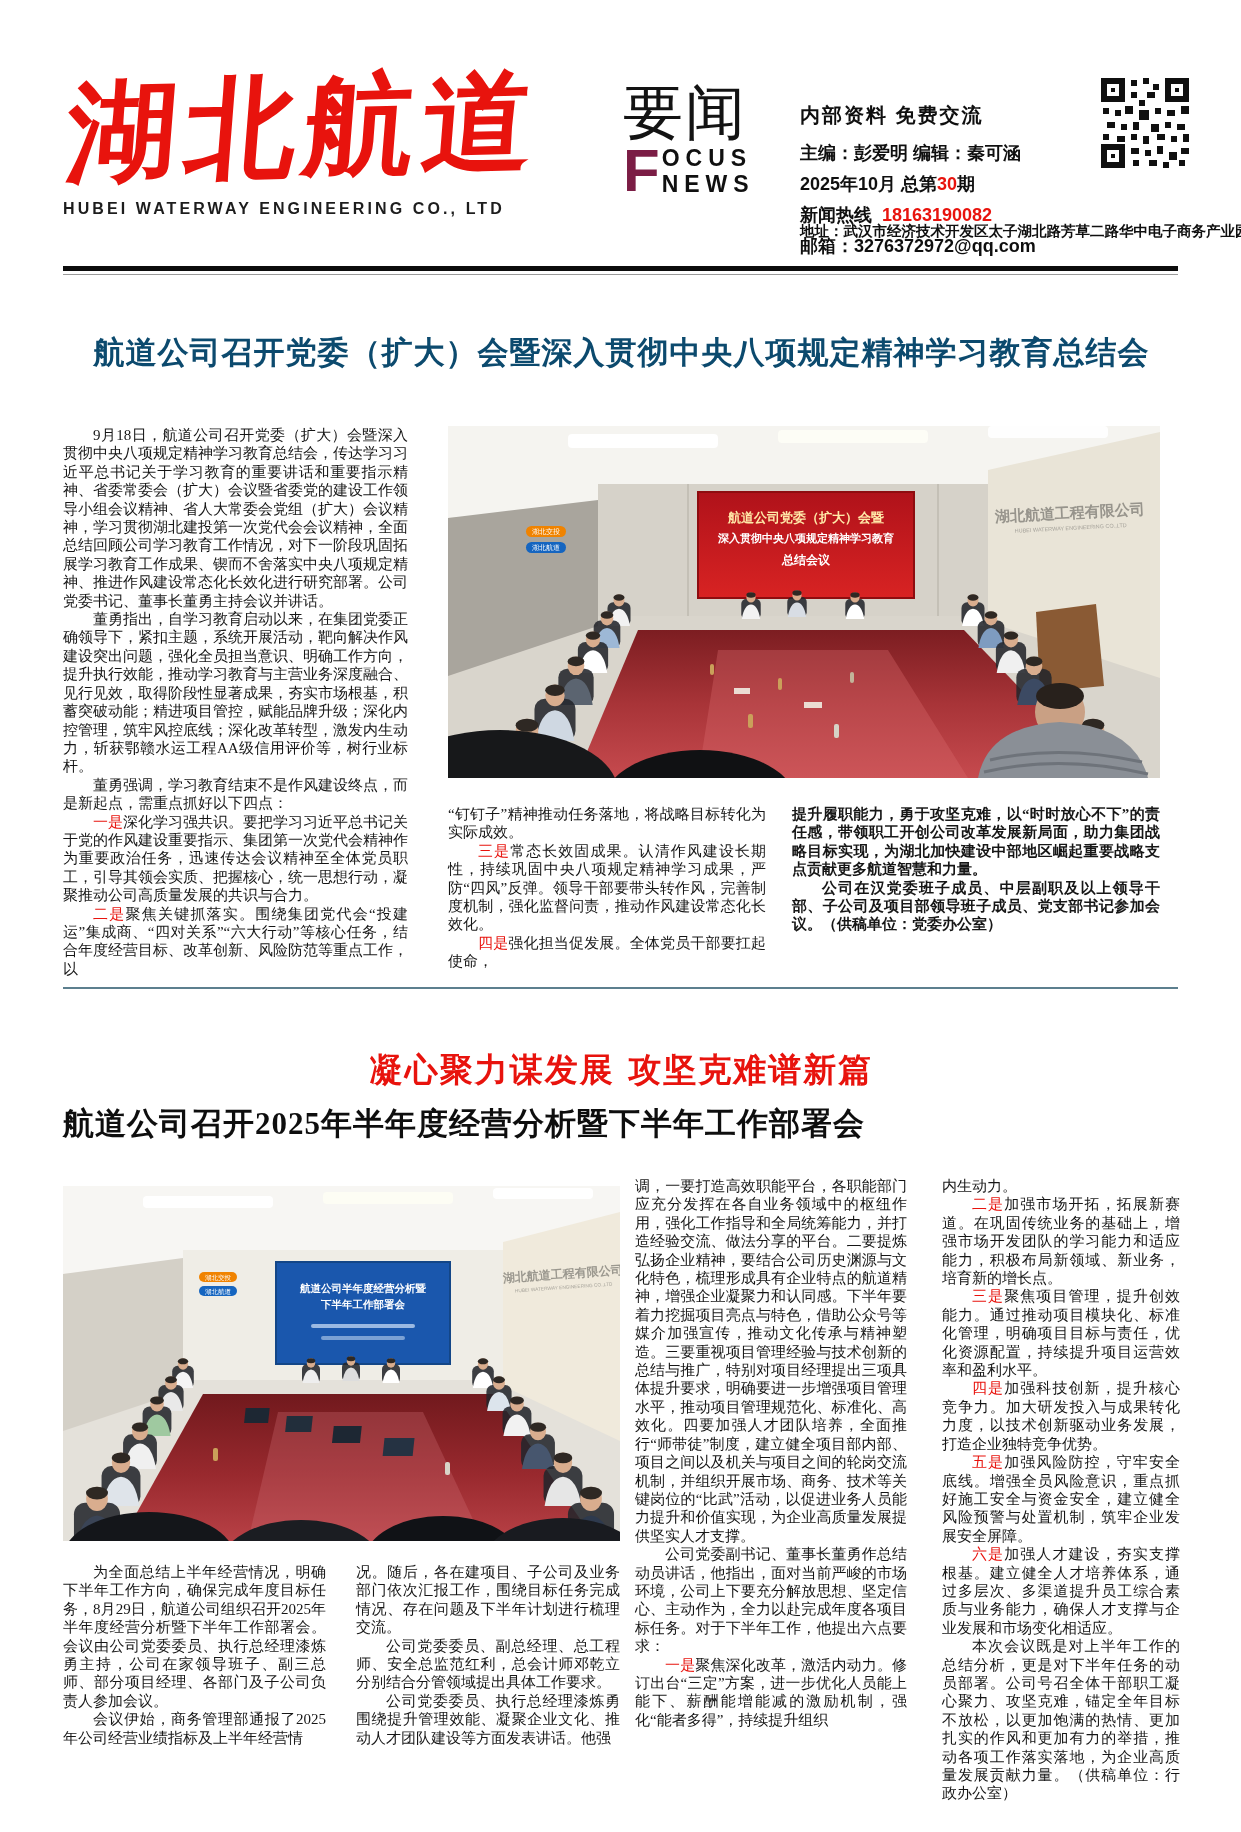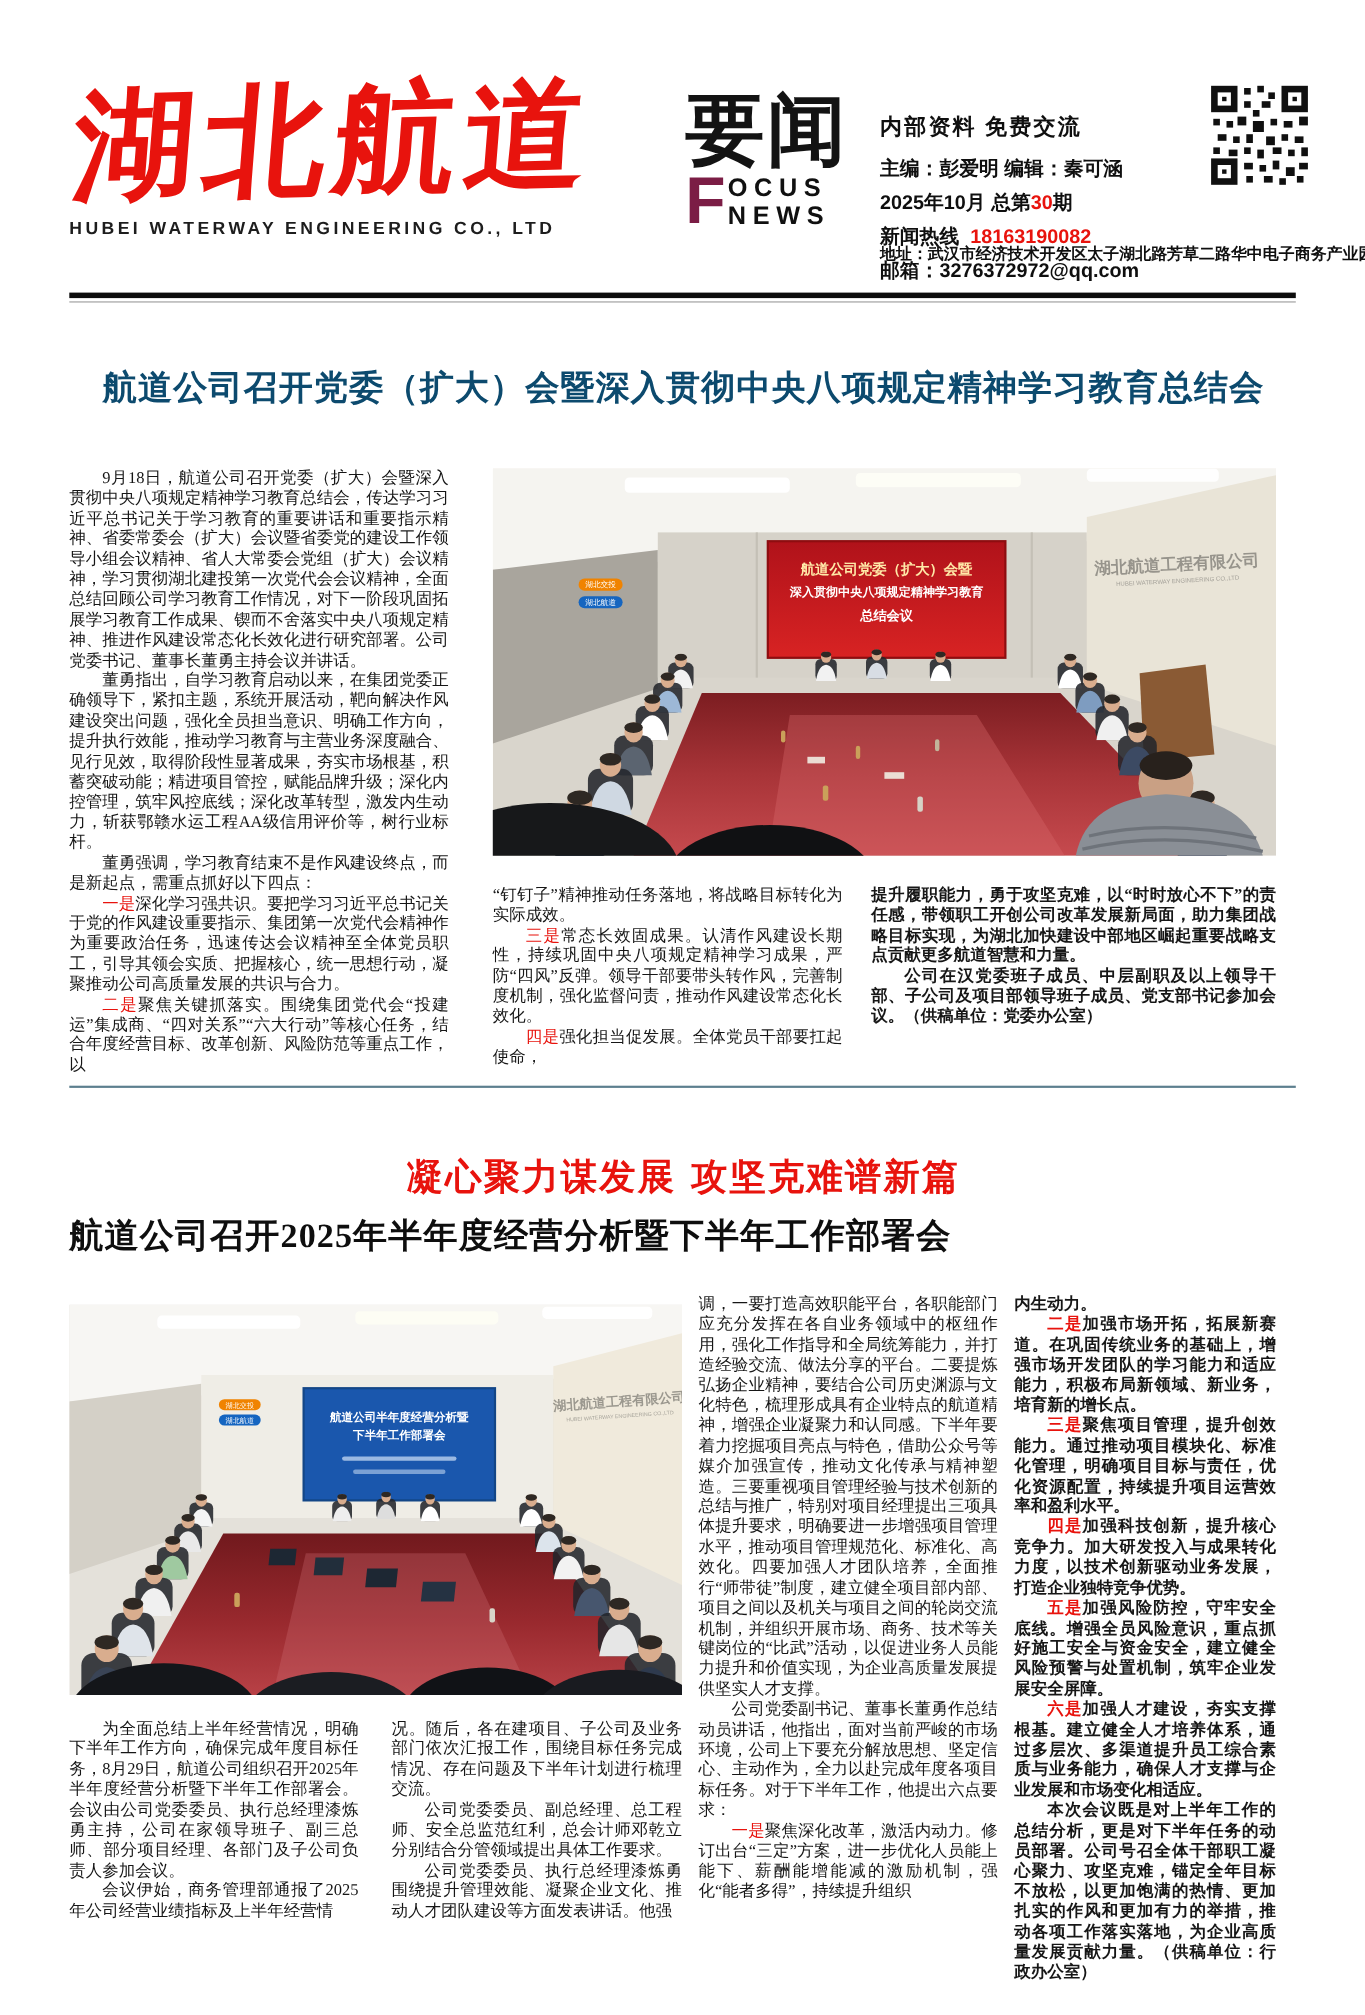--- a/index.html
+++ b/index.html
@@ -7,21 +7,21 @@
         font-family:"Liberation Serif",serif;color:#131313;overflow:hidden;}
 
   
   .header{position:absolute;left:63px;top:70px;width:1118px;height:200px;}
   .logo-block{position:absolute;left:0;top:6px;width:540px;}
   .logo-cn{font-family:"DejaVu Sans",sans-serif;font-weight:900;font-size:110px;line-height:1.05;
            color:#e8130d;letter-spacing:8px;transform:skewX(-6deg) rotate(-1.5deg);transform-origin:left bottom;white-space:nowrap;}
   .logo-en{margin-top:8px;font-family:"Liberation Sans",sans-serif;font-weight:700;font-size:16px;
            letter-spacing:3.1px;color:#1d1d1d;white-space:nowrap;}
   .mh-name{position:absolute;left:560px;top:14px;width:176px;}
-  .mh-cn{font-family:"Liberation Serif",serif;font-weight:700;font-size:72px;line-height:.98;letter-spacing:2px;white-space:nowrap;}
+  .mh-cn{font-family:"Liberation Serif",serif;font-weight:400;font-size:60px;line-height:.98;letter-spacing:2px;white-space:nowrap;}
   .mh-en{display:flex;align-items:flex-start;margin-top:2px;font-family:"Liberation Sans",sans-serif;}
   .mh-f{font-size:60px;font-weight:900;color:#7b1d45;line-height:.85;margin-right:2px;}
   .mh-lines span{display:block;font-size:23px;font-weight:800;letter-spacing:6px;line-height:1.15;color:#101010;}
   .info{position:absolute;left:737px;top:32px;width:300px;font-family:"Liberation Sans",sans-serif;
         font-weight:700;color:#0f0f0f;}
   .info .row{font-size:18px;margin-bottom:7px;white-space:nowrap;}
   .info .row.first{font-size:20px;letter-spacing:2px;margin-bottom:12px;}
   .red{color:#e8130d;}
   .addr{position:absolute;left:737px;top:152px;width:392px;font-family:"Liberation Sans",sans-serif;
         font-weight:700;font-size:14.5px;line-height:1.3;color:#0f0f0f;white-space:nowrap;}
@@ -56,21 +56,21 @@
            font-size:33px;color:#e8130d;letter-spacing:2px;white-space:nowrap;}
   .hl-black{margin:10px 0 0 0;font-family:"Liberation Serif",serif;font-weight:900;
             font-size:31px;color:#0e0e0e;letter-spacing:1px;white-space:nowrap;}
   .a2-body{display:flex;gap:15px;margin-top:32px;}
   .a2-left{width:557px;}
   .p2 svg{display:block;width:557px;height:355px;margin-top:9px;}
   .a2-sub{display:flex;gap:30px;margin-top:22px;}
   .a2c1{width:263px;}
   .a2c2{width:264px;}
   .a2c3{width:272px;}
-  .a2c4{width:238px;font-weight:bold;}
+  .a2c4{width:238px;margin-left:20px;}
 </style>
 </head>
 <body>
 
 <div class="page">
 
   <header class="header">
     <div class="logo-block">
       <div class="logo-cn">湖北航道</div>
       <div class="logo-en">HUBEI WATERWAY ENGINEERING CO., LTD</div>

